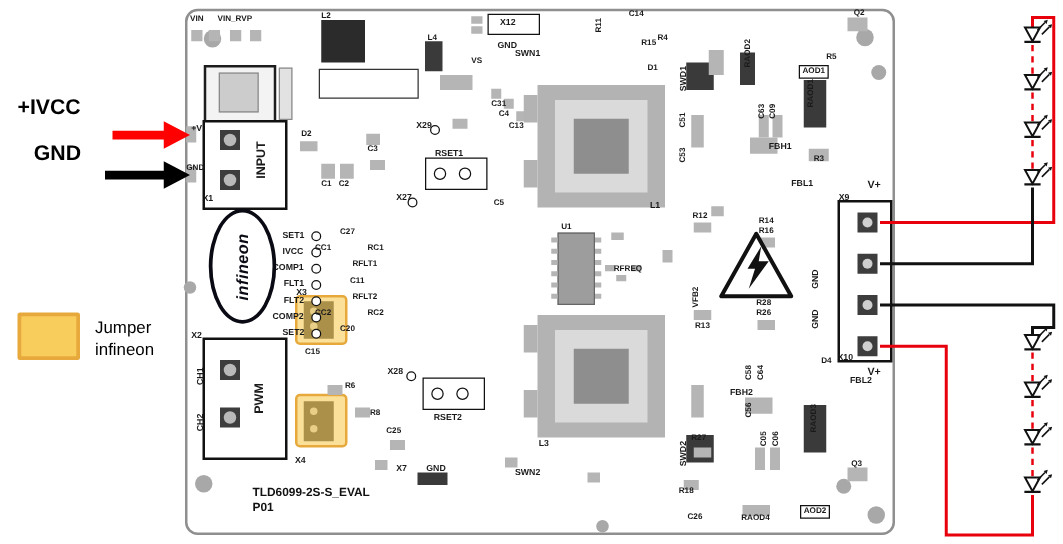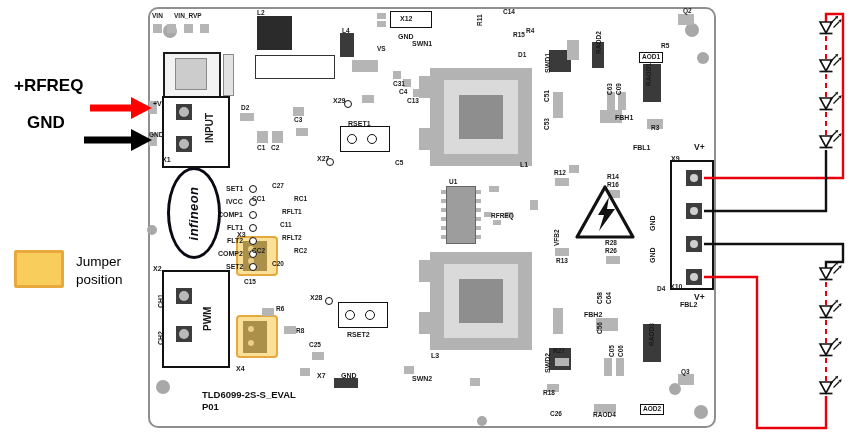--- a/index.html
+++ b/index.html
@@ -54,25 +54,25 @@
   #legend-swatch{position:absolute;left:14px;top:250px;width:50px;height:38px;background:var(--jfill);
                  border:3px solid var(--jbord);border-radius:2px;z-index:6}
   #legend-text{position:absolute;left:76px;top:253px;font-size:13.5px;font-weight:400;color:#000;
                white-space:pre-line;line-height:1.3;z-index:6}
 </style>
 </head>
 <body>
 
 <div class="stage">
 
-  <div id="vbatt" class="ann">+RFREQ</div>
+  <div id="vbatt" class="ann">+IVCC</div>
   <div id="gndlbl" class="ann">GND</div>
   <div id="legend-swatch"></div>
   <div id="legend-text">Jumper
-position</div>
+infineon</div>
 
   <div class="board"></div>
   <div id="shapes">
       <div class="shape hole" style="left: 163px; top: 24px; width: 14px; height: 14px;"></div>
       <div class="shape hole" style="left: 685px; top: 23px; width: 14px; height: 14px;"></div>
       <div class="shape hole" style="left: 697px; top: 52px; width: 12px; height: 12px;"></div>
       <div class="shape hole" style="left: 156px; top: 380px; width: 14px; height: 14px;"></div>
       <div class="shape hole" style="left: 694px; top: 405px; width: 14px; height: 14px;"></div>
       <div class="shape hole" style="left: 669px; top: 383px; width: 12px; height: 12px;"></div>
       <div class="shape hole" style="left: 477px; top: 416px; width: 10px; height: 10px;"></div>

